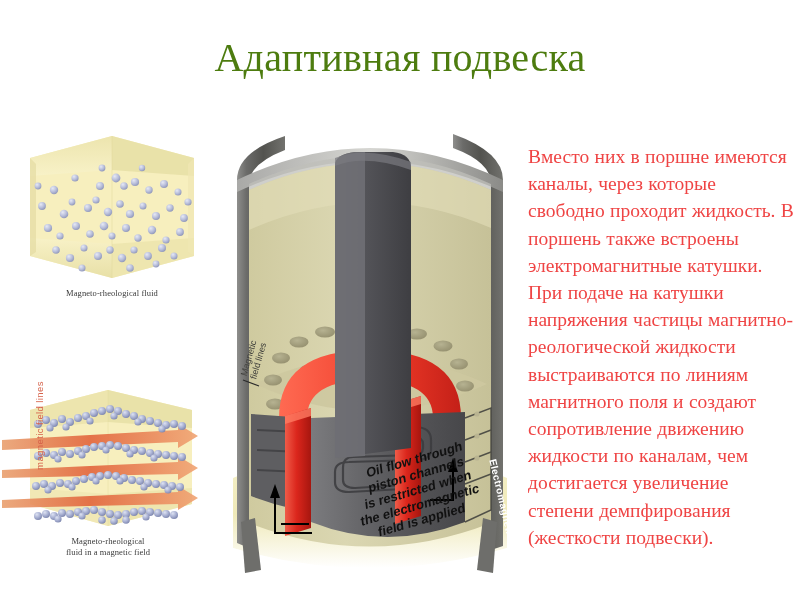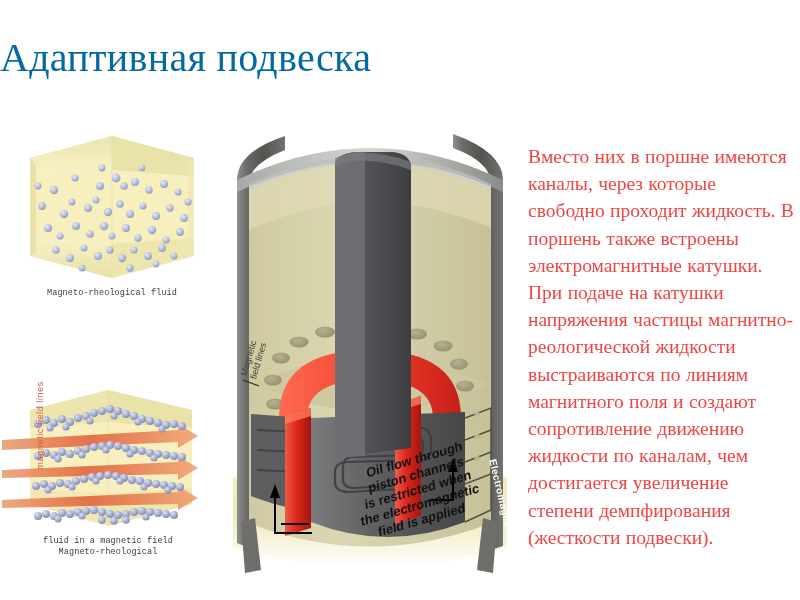--- a/index.html
+++ b/index.html
@@ -14,25 +14,25 @@
     overflow: hidden;
     font-family: "Liberation Serif", serif;
   }
 
   
   #slide-title {
     position: absolute;
     left: 0;
     top: 34px;
     width: 800px;
-    text-align: left;
+    text-align: center;
     font-family: "Liberation Serif", serif;
     font-size: 40px;
     line-height: 48px;
-    color: #0369a1;
+    color: #4d7c0f;
     letter-spacing: 0.3px;
     white-space: nowrap;
   }
 
   
   #body-text {
     position: absolute;
     left: 528px;
     top: 143px;
     width: 268px;
@@ -55,21 +55,21 @@
     position: absolute;
     left: 0; top: 0;
     width: 100%;
     height: 160px;
   }
   .cube-caption {
     position: absolute;
     left: 0;
     width: 100%;
     text-align: center;
-    font-family: Liberation Mono, monospace;
+    font-family: Liberation Serif, serif;
     font-size: 8.5px;
     line-height: 11px;
     color: #3a3a3a;
     letter-spacing: 0.1px;
   }
   #caption-top    { top: 160px; }
   #caption-bottom { top: 158px; }
 
   .field-lines-label {
     position: absolute;
@@ -369,22 +369,22 @@
           <circle cx="124" cy="142" r="3.8" fill="url(#ballG2)"></circle>
           <circle cx="56" cy="141" r="3.6" fill="url(#ballG2)"></circle>
             <circle cx="80" cy="138" r="3.6" fill="url(#ballG2)"></circle>
           <circle cx="144" cy="139" r="3.6" fill="url(#ballG2)"></circle>
         </g>
       </g>
     </svg>
     <div class="field-lines-label">magnetic field lines</div>
   </div>
   <div class="cube-caption" id="caption-bottom">
+    <div>Magneto-rheological</div>
     <div>fluid in a magnetic field</div>
-    <div>Magneto-rheological</div>
   </div>
 </div>
 
 <div id="damper">
   <svg width="310" height="465" viewBox="0 0 310 465">
     <defs>
       <linearGradient id="shellG" x1="0" y1="0" x2="1" y2="0">
         <stop offset="0%" stop-color="#8e8e8c"></stop>
         <stop offset="20%" stop-color="#6b6b69"></stop>
         <stop offset="55%" stop-color="#53534f"></stop>

